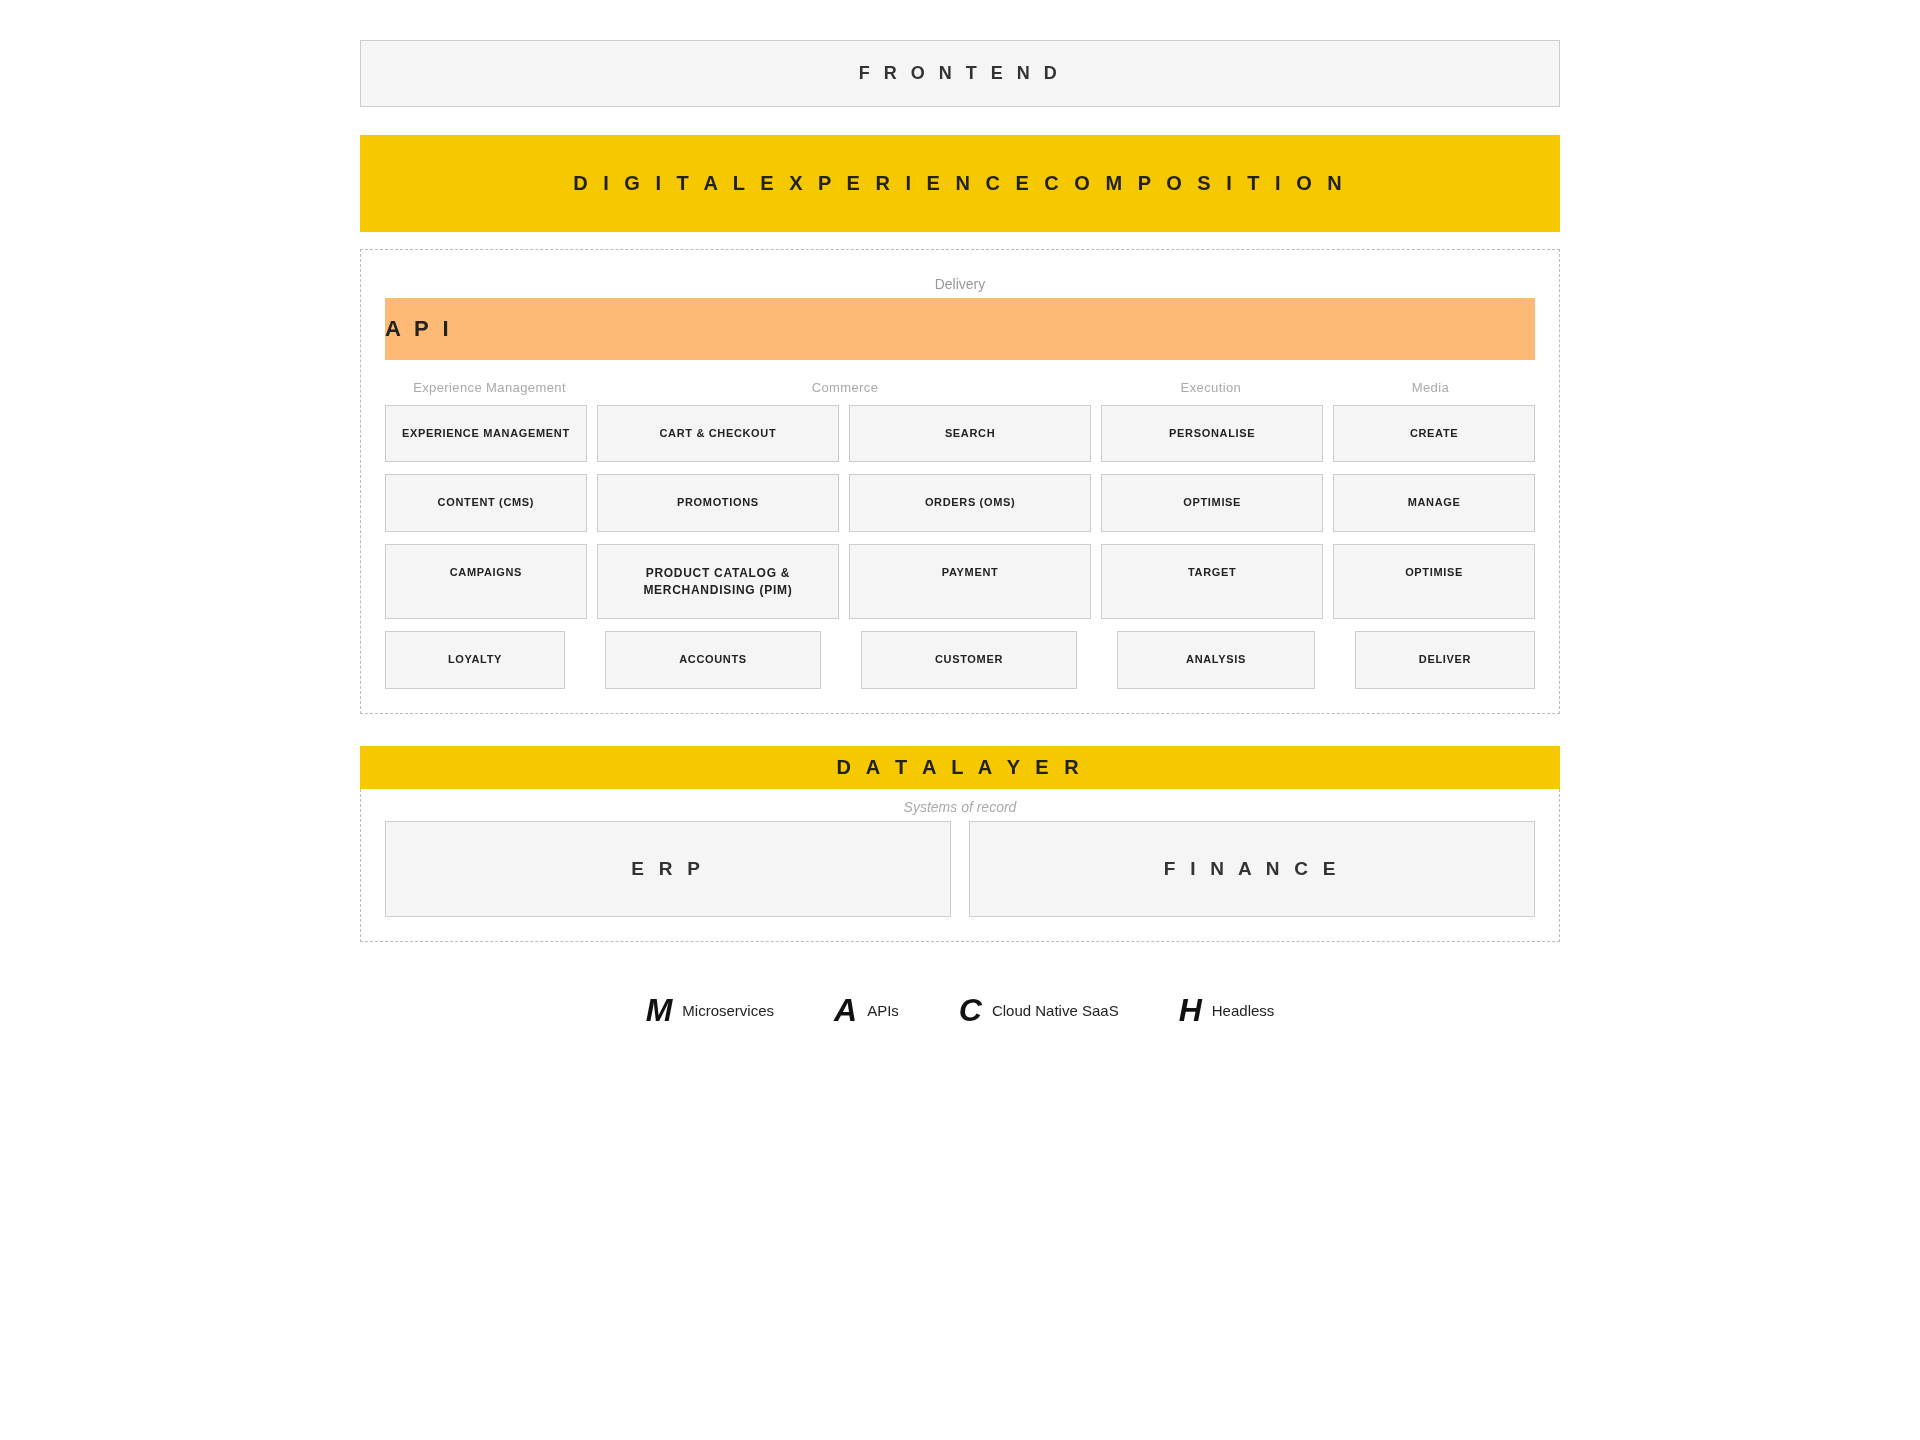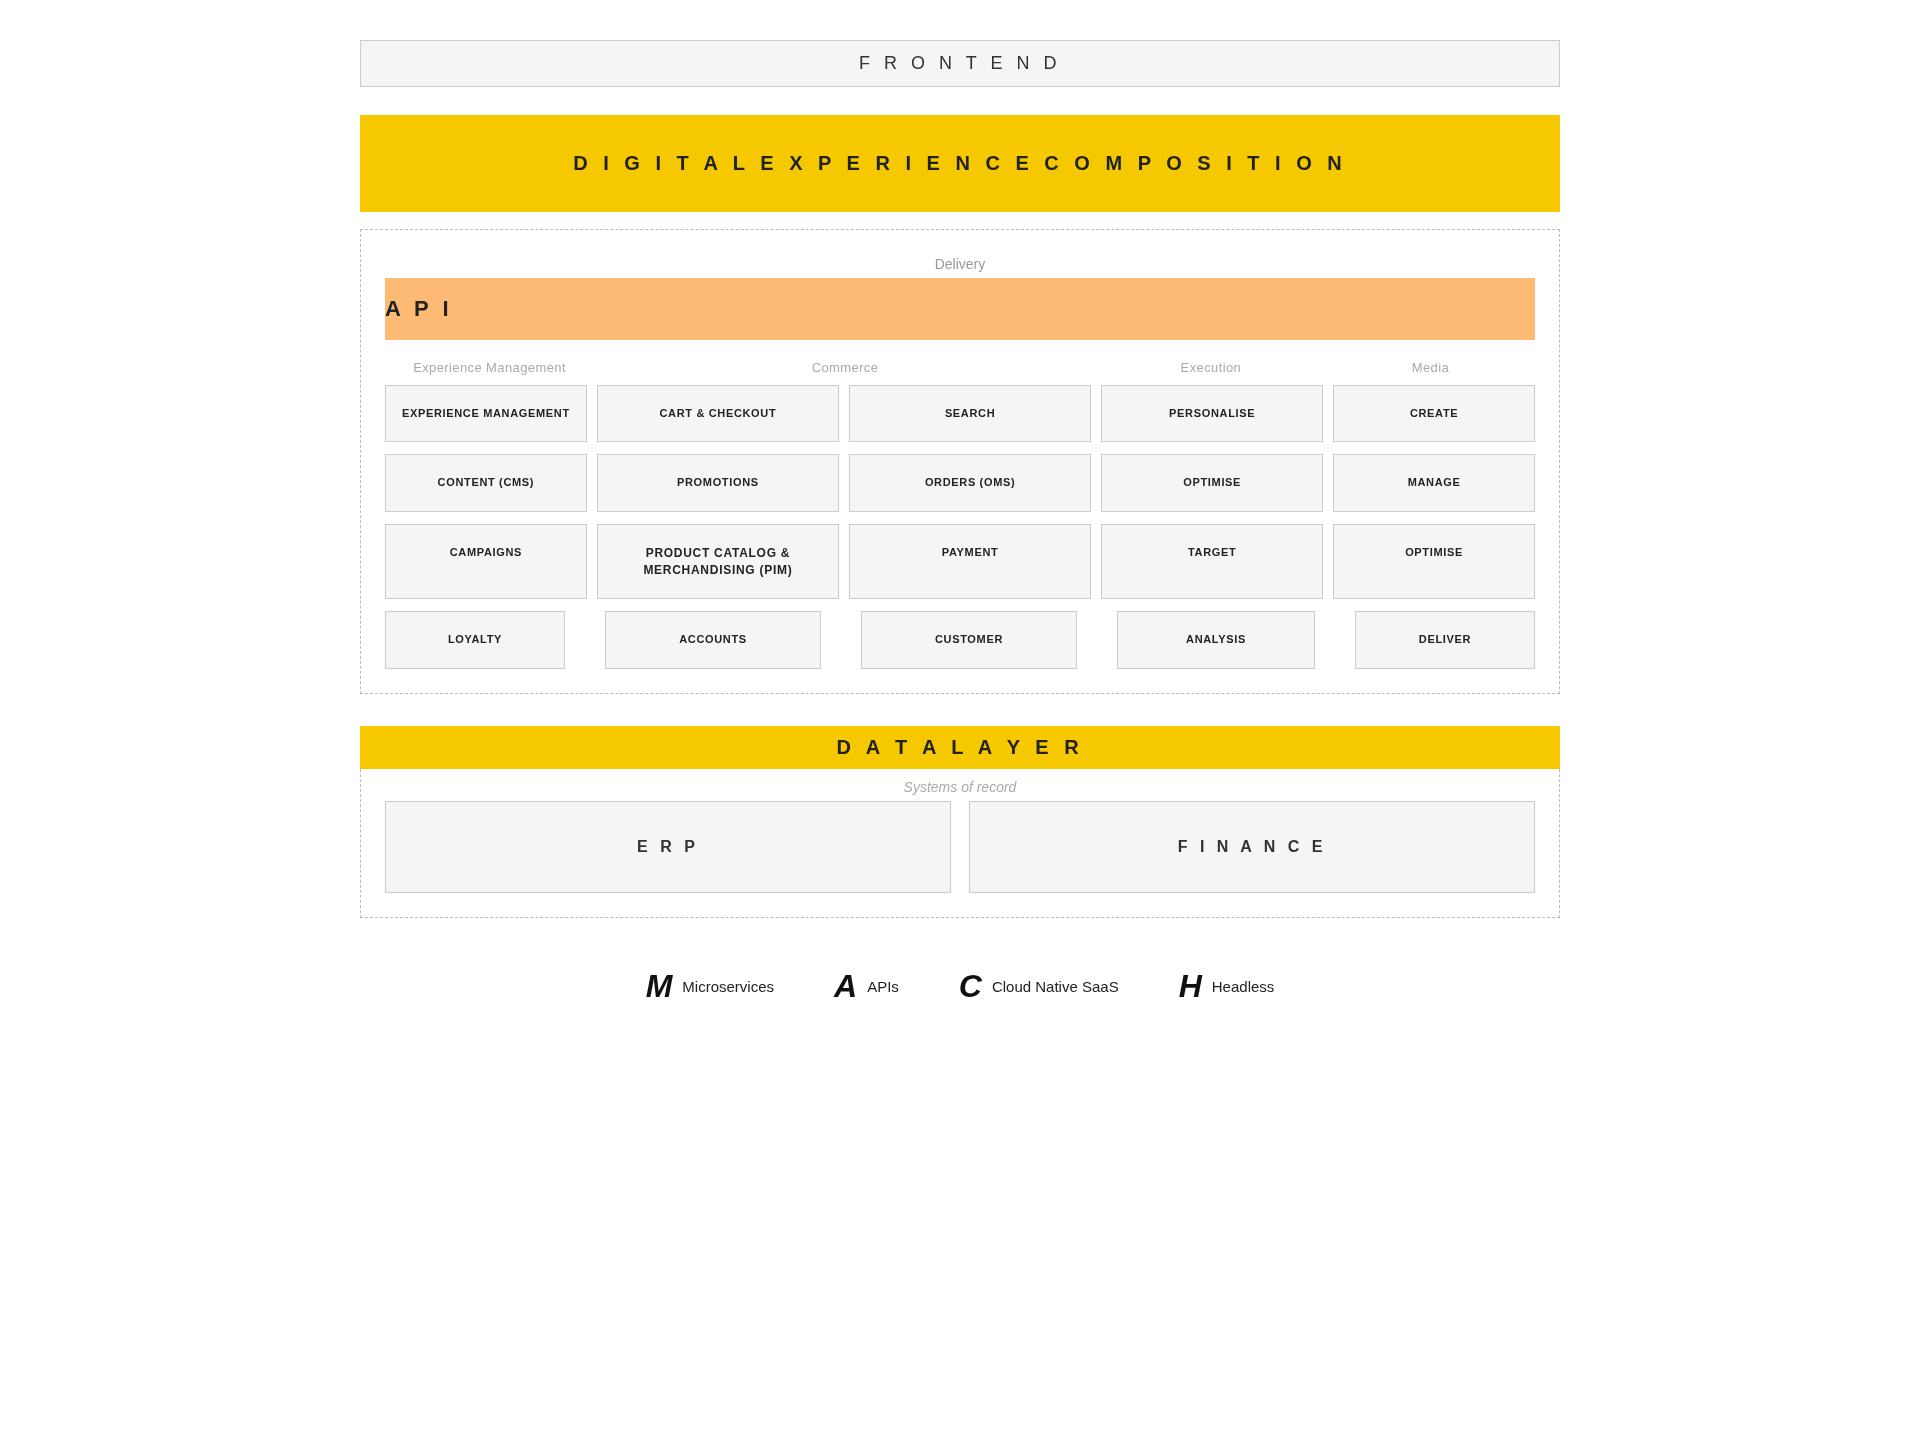--- a/index.html
+++ b/index.html
@@ -13,24 +13,24 @@
       padding: 40px 0;
     }
     .page-wrapper {
       width: 1200px;
     }
     
     .frontend-box {
       border: 1px solid #cccccc;
       background: #f5f5f5;
       text-align: center;
-      padding: 12px 0;
+      padding: 22px 0;
       letter-spacing: 0.25em;
       font-size: 18px;
-      font-weight: 400;
+      font-weight: 700;
       color: #333;
       margin-bottom: 28px;
     }
     
     .dxc-banner {
       background: #f5c800;
       text-align: center;
       padding: 37px 0;
       letter-spacing: 0.25em;
       font-size: 20px;
@@ -117,21 +117,21 @@
       display: grid;
       grid-template-columns: 1fr 1fr;
       gap: 18px;
       padding: 0 24px 24px 24px;
     }
     .erp-box, .finance-box {
       border: 1px solid #ccc;
       background: #f5f5f5;
       text-align: center;
       padding: 36px 0;
-      font-size: 16px;
+      font-size: 19px;
       font-weight: 700;
       letter-spacing: 0.25em;
       color: #333;
     }
     
     .mach-legend {
       display: flex;
       justify-content: center;
       gap: 60px;
       margin-top: 50px;

